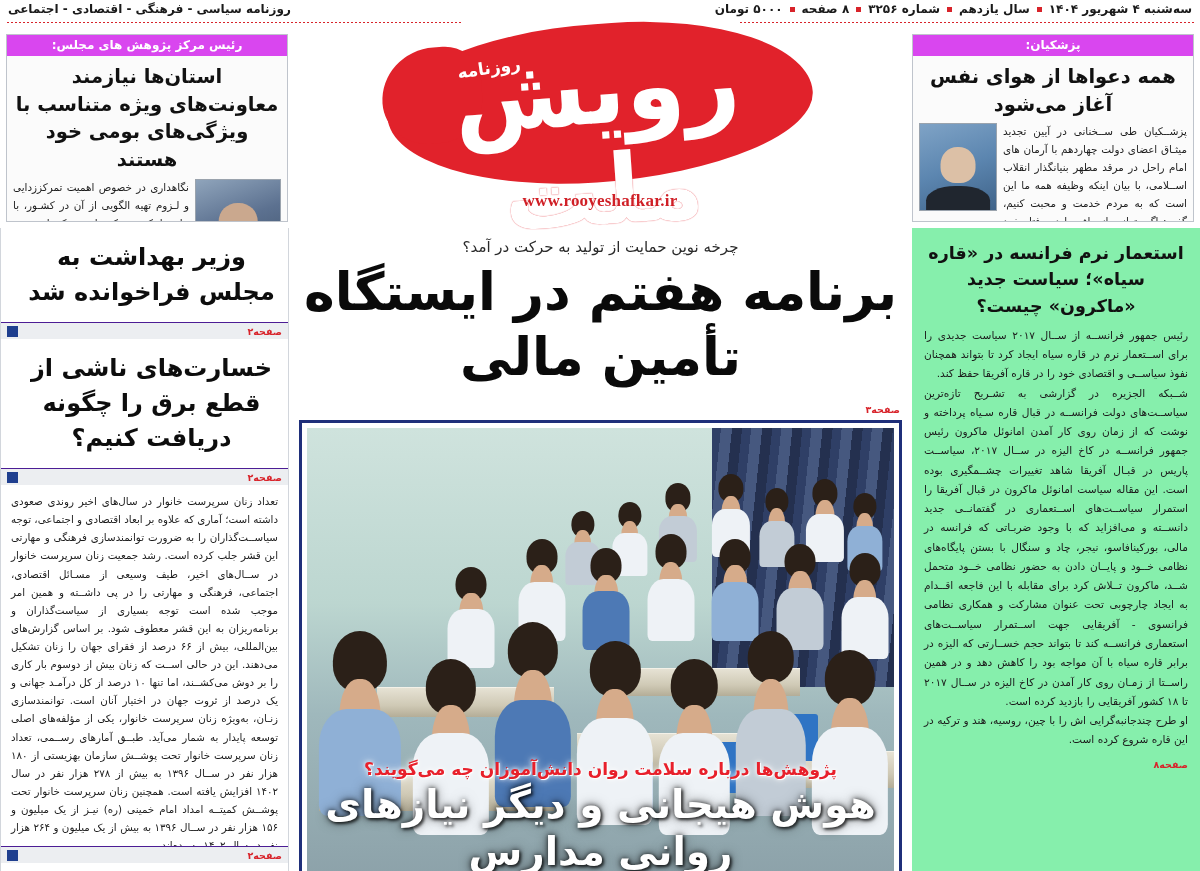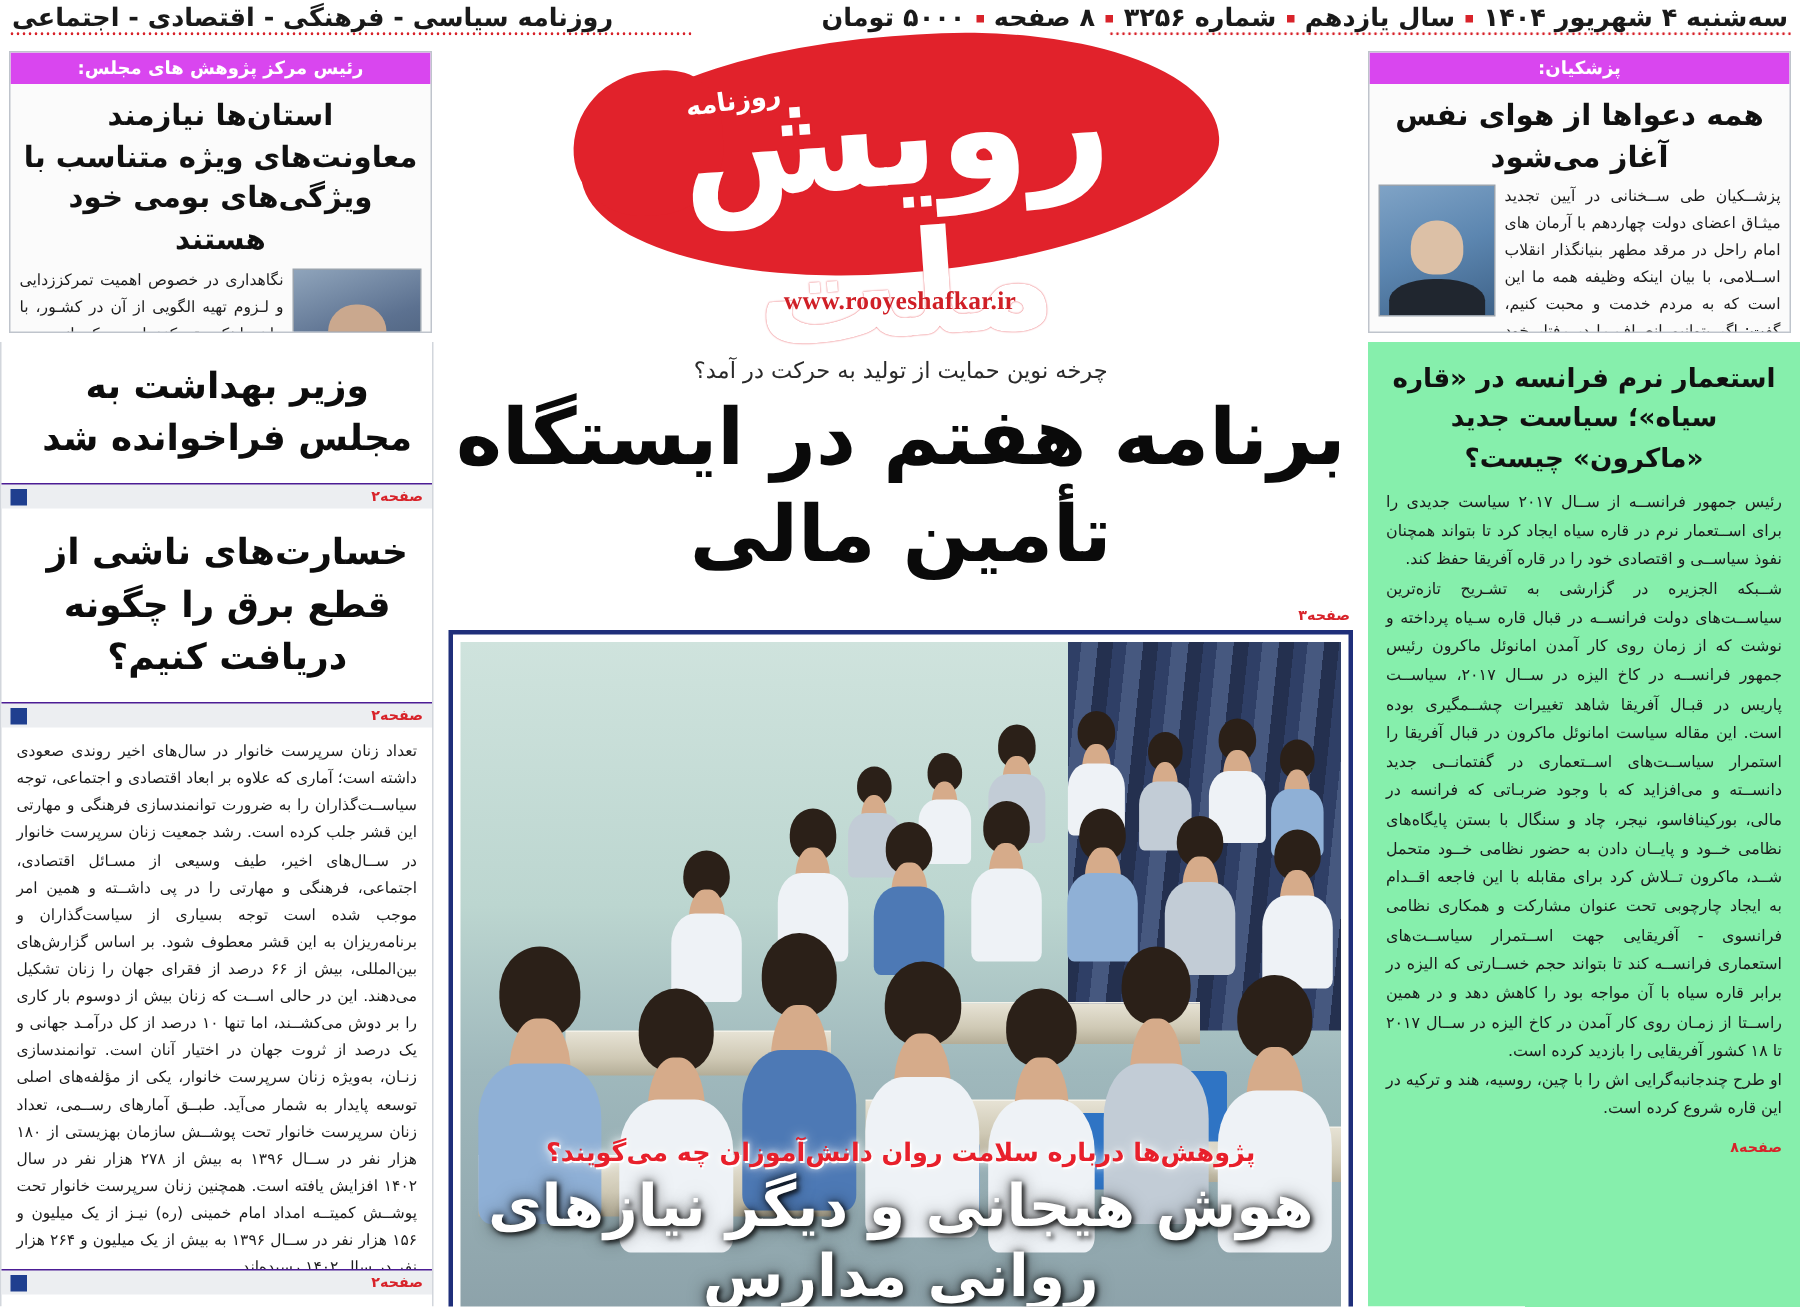--- a/index.html
+++ b/index.html
@@ -20,21 +20,21 @@
     position: absolute;
     top: 0; left: 0;
     width: 1200px; height: 26px;
     display: flex;
     align-items: flex-start;
     justify-content: space-between;
     padding: 2px 8px 0 8px;
     z-index: 30;
   }
   .topbar-text {
-    font-size: 17px;
+    font-size: 12px;
     color: #1a1a1a;
     font-weight: 600;
     white-space: nowrap;
     letter-spacing: -0.2px;
   }
   .topbar-left { display: flex; align-items: center; gap: 4px; }
   .sep-sq {
     display: inline-block;
     width: 5px; height: 5px;
     background: #d8232a;

